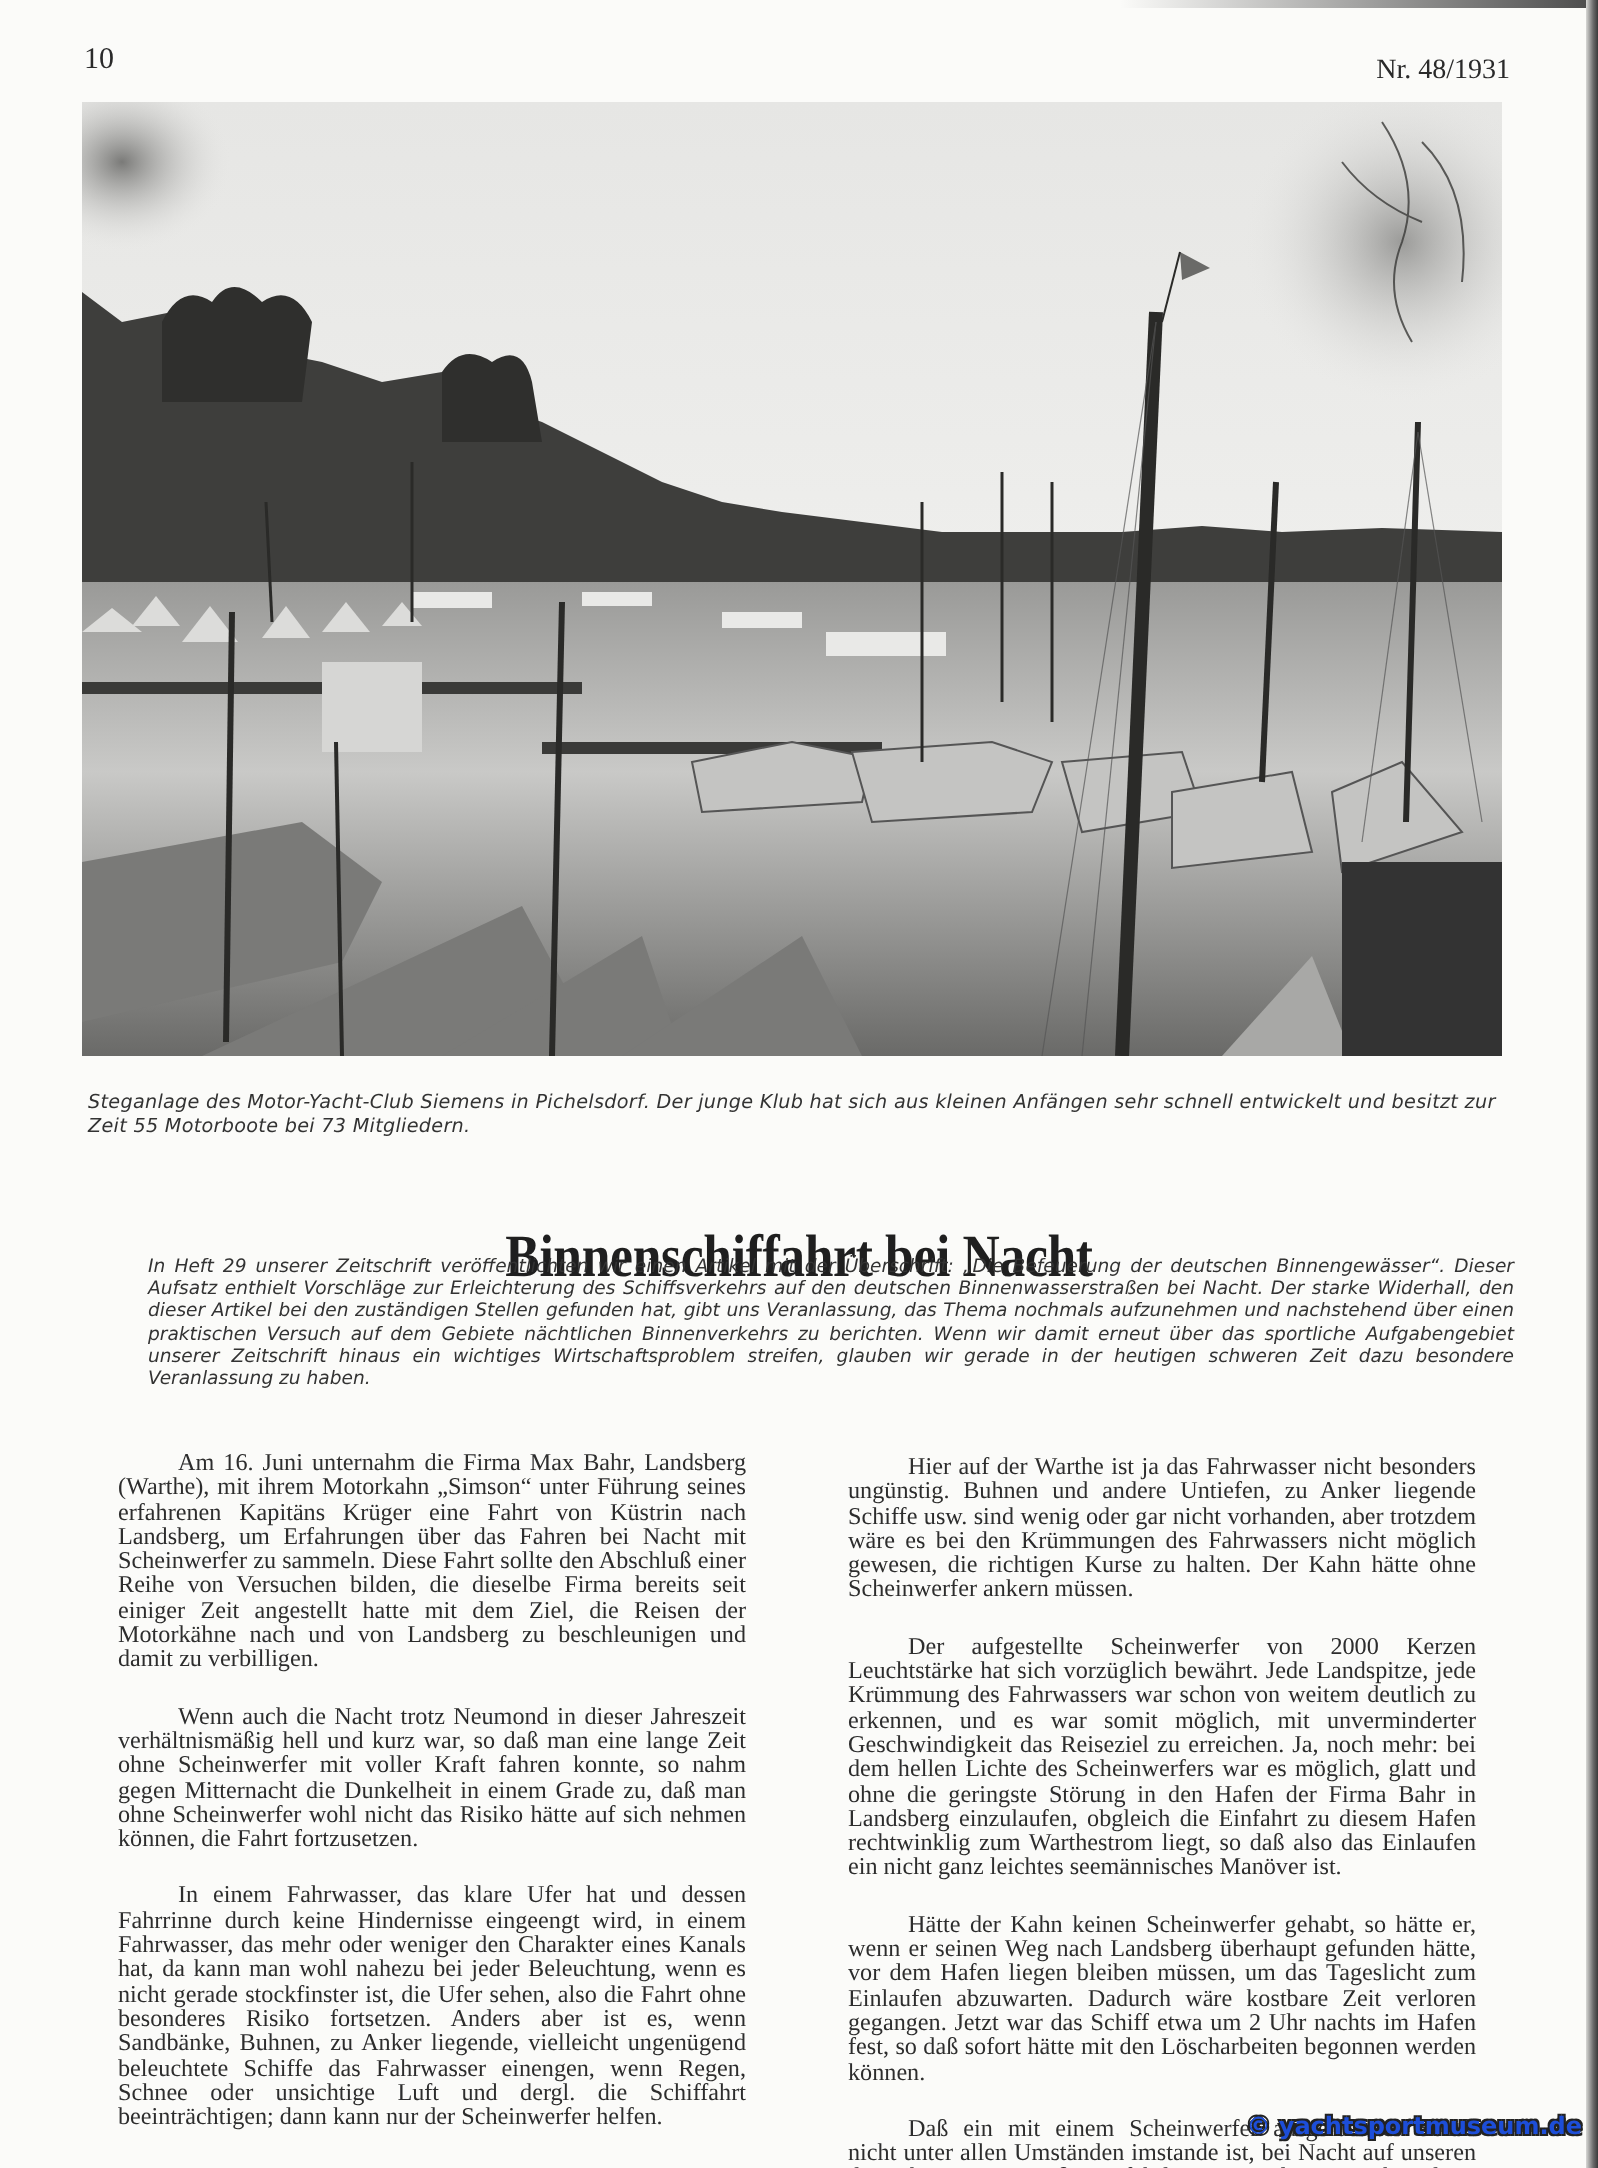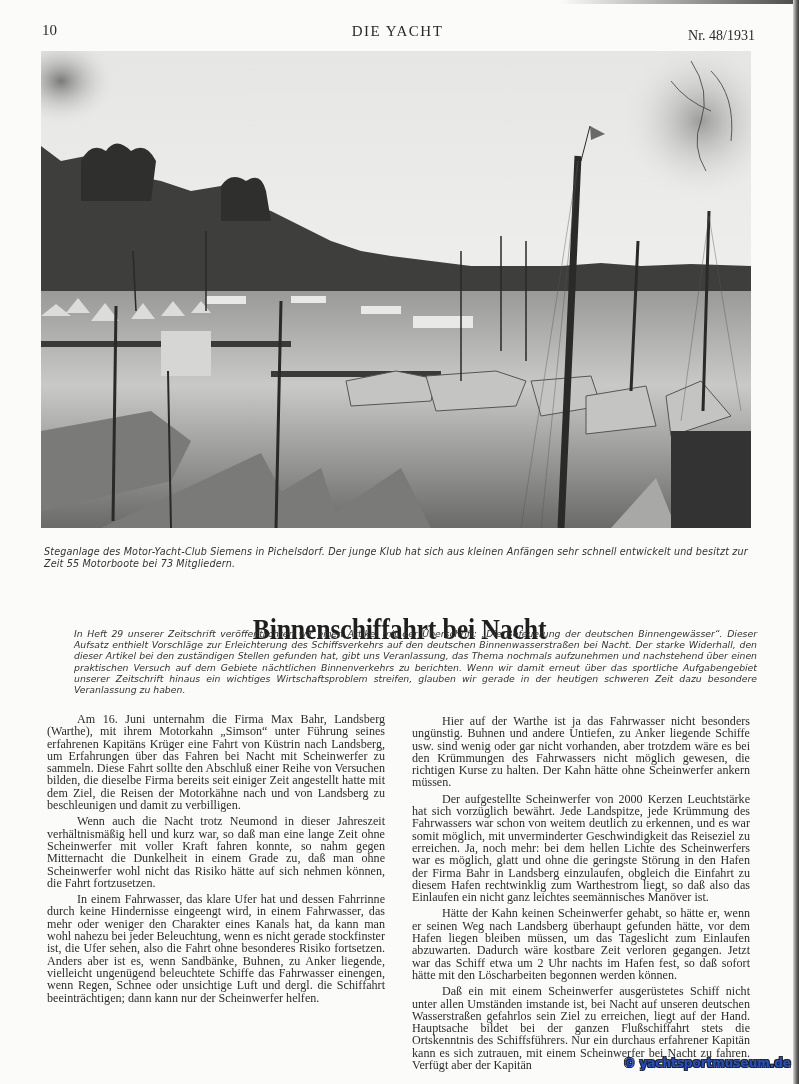--- a/index.html
+++ b/index.html
@@ -39,40 +39,39 @@
   }
   .intro {
     position:absolute; left:74px; top:628px; width:683px;
     font-family:"DejaVu Sans", sans-serif; font-style:italic; font-size:9.3px;
     line-height:11.2px; text-align:justify; color:#333;
   }
   .col {
     position:absolute; top:709px; width:346px;
     font-size:12.1px; line-height:12.3px; text-align:justify; color:#2d2d2d;
   }
-  .col p { margin:4px; text-indent:30px; }
+  .col p { margin:16px; text-indent:30px; }
   .col-left { left:43px; }
   .col-right { left:408px; top:711px; }
 
   .watermark {
     position:absolute; right:8px; bottom:14px;
     font-family:"DejaVu Sans", sans-serif; font-size:12px; font-weight:bold;
     color:#1d4ed8;
     text-shadow: -1px -1px 0 #222, 1px -1px 0 #222, -1px 1px 0 #222, 1px 1px 0 #222;
   }
 </style>
 </head>
 <body>
 
 <div class="edge-top"></div>
 <div class="edge-right"></div>
 
 <div class="running-head">
   <span class="page-num">10</span>
-  <div class="mag-title">DIE YACHT</div>
   <span class="issue">Nr. 48/1931</span>
 </div>
 
 <div class="photo" title="Black-and-white photograph of a yacht harbor with covered boats, masts, jetties and a wooded shoreline">
   <svg viewBox="0 0 710 477" preserveAspectRatio="none">
     <defs>
       <linearGradient id="sky" x1="0" y1="0" x2="0" y2="1">
         <stop offset="0" stop-color="#e6e6e4"></stop>
         <stop offset="1" stop-color="#f7f7f5"></stop>
       </linearGradient>

